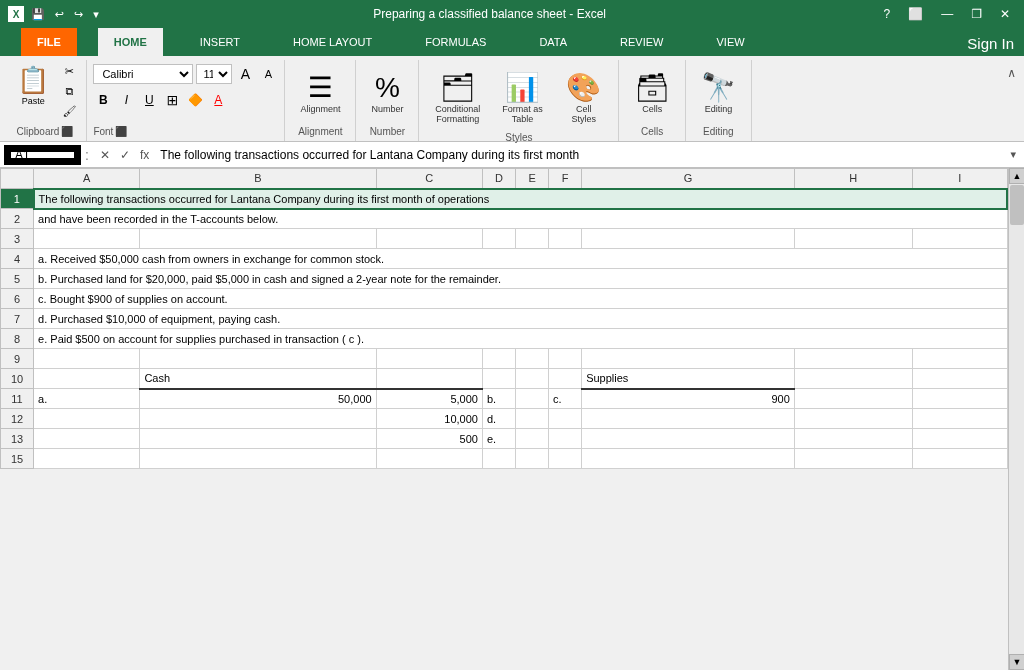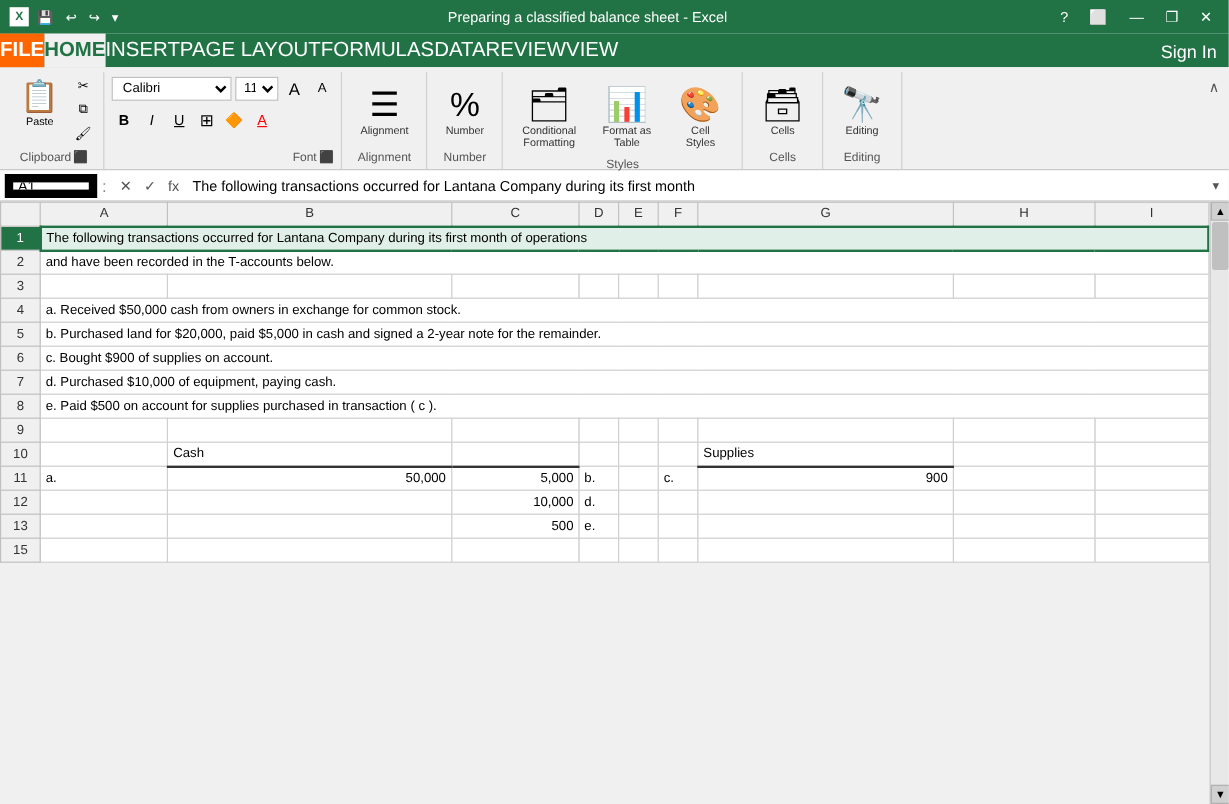--- a/index.html
+++ b/index.html
@@ -26,29 +26,30 @@
 
     
     .ribbon-tabs {
       background: #217346;
       display: flex;
       align-items: flex-end;
       padding: 0 0 0 0;
       height: 28px;
     }
     .ribbon-tab {
-      padding: 5px 0;
-      font-size: 17px;
+      padding: 5px 16px;
+      font-size: 11px;
       cursor: pointer;
       color: white;
       background: transparent;
       border: none;
       height: 28px;
       display: flex;
       align-items: center;
+      margin-left: 21px;
     }
     .ribbon-tab.active {
       background: #f0f0f0;
       color: #217346;
       font-weight: bold;
     }
     .ribbon-tab.file-tab {
       background: #ff6600;
       color: white;
       font-weight: bold;
@@ -288,21 +289,21 @@
     <span class="title-btn">—</span>
     <span class="title-btn">❐</span>
     <span class="title-btn">✕</span>
   </div>
 </div>
 
 <div class="ribbon-tabs">
   <button class="ribbon-tab file-tab">FILE</button>
   <button class="ribbon-tab active">HOME</button>
   <button class="ribbon-tab">INSERT</button>
-  <button class="ribbon-tab">PAGE LAYOUT</button>
+  <button class="ribbon-tab">HOME LAYOUT</button>
   <button class="ribbon-tab">FORMULAS</button>
   <button class="ribbon-tab">DATA</button>
   <button class="ribbon-tab">REVIEW</button>
   <button class="ribbon-tab">VIEW</button>
   <span class="sign-in">Sign In</span>
 </div>
 
 <div class="ribbon">
 
   <div class="ribbon-group" style="min-width:80px;">
@@ -316,21 +317,21 @@
         <div class="small-btn">⧉</div>
         <div class="small-btn">🖌</div>
       </div>
     </div>
     <div class="ribbon-group-label">
       <span>Clipboard</span>
       <span style="cursor:pointer;">⬛</span>
     </div>
   </div>
 
-  <div class="ribbon-group font-group" style="min-width:170px; align-items:flex-end;">
+  <div class="ribbon-group font-group" style="min-width:170px; align-items:flex-start;">
     <div style="display:flex;flex-direction:column;gap:3px;width:100%;padding-top:2px;">
       <div class="font-row">
         <select class="font-select">
           <option>Calibri</option>
         </select>
         <select class="font-size-select">
           <option>11</option>
         </select>
         <span class="font-btn" style="font-size:14px;">A</span>
         <span class="font-btn" style="font-size:11px;">A</span>

